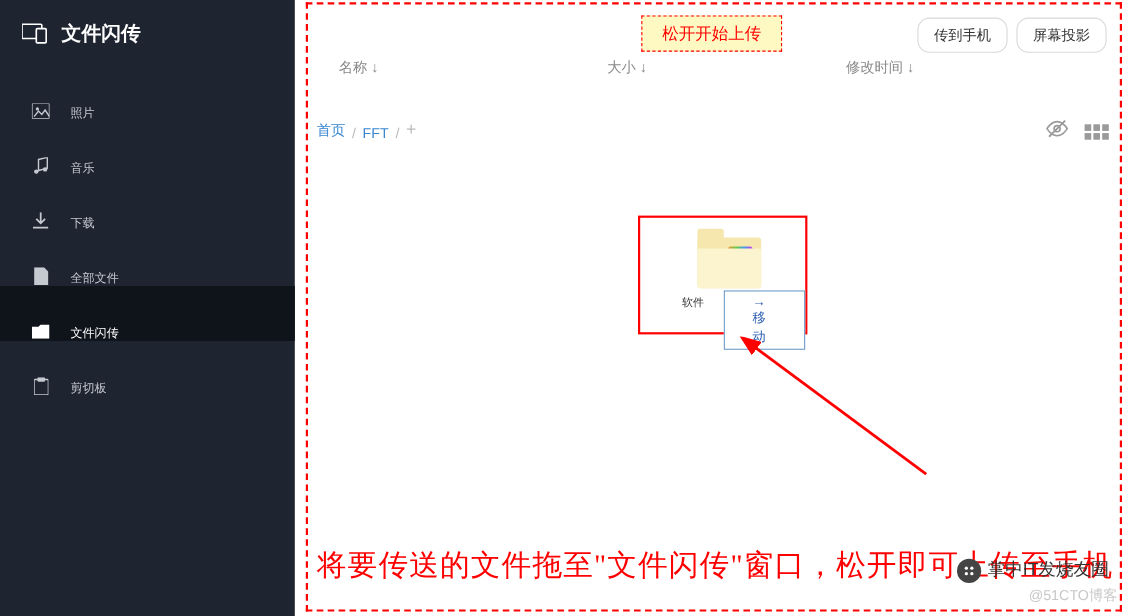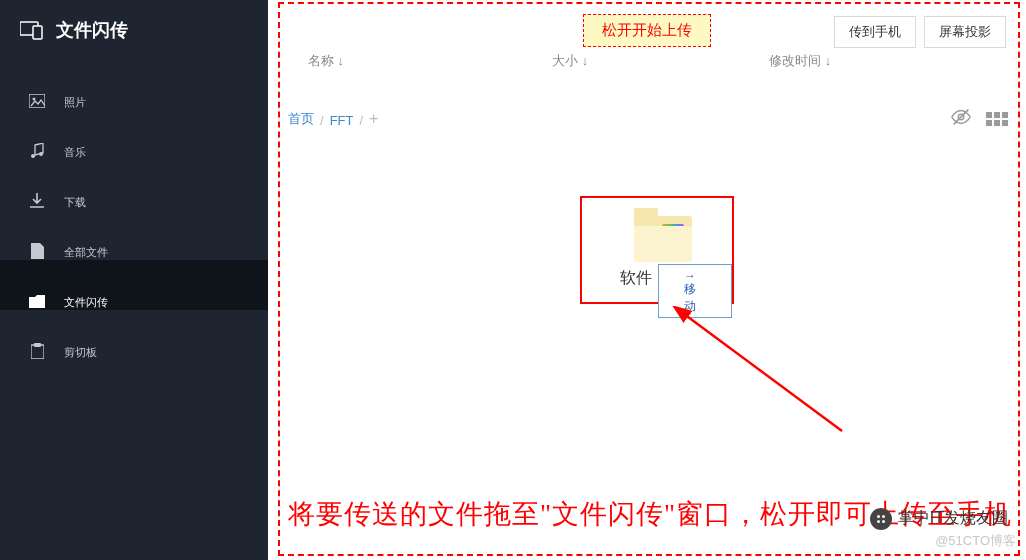--- a/index.html
+++ b/index.html
@@ -7,38 +7,38 @@
 .sidebar{width:268px;height:100%;background:#1e2430;color:#fff;flex-shrink:0;position:relative;z-index:2}
 .app-title{display:flex;align-items:center;height:60px;padding:0 20px;font-size:18px;font-weight:700}
 .app-title .logo-icon{margin-right:12px;display:flex;align-items:center}
 .nav-item{display:flex;align-items:flex-end;height:50px;padding:0 28px;color:#c5c9d0;cursor:pointer;font-size:11px}
 .nav-item.active{background:#0f131a;color:#fff}
 .nav-item .nav-icon{width:18px;height:18px;margin-right:18px;display:flex;align-items:center;justify-content:center}
 .main{flex:1;position:relative;background:#fff}
 .drop-frame{position:absolute;left:10px;top:2px;right:6px;bottom:4px;border:2px dashed #ff0000;pointer-events:none}
 .drop-banner{position:absolute;top:14px;left:50%;transform:translateX(-50%);border:1px dashed #ff0000;color:#ff0000;background:#fef9c3;padding:6px 18px;font-size:15px;z-index:3}
 .top-buttons{position:absolute;top:16px;right:20px;display:flex;gap:8px;z-index:1}
-.btn{background:#fff;border:1px solid #d9d9d9;color:#333;padding:6px 14px;font-size:13px;border-radius:0;cursor:pointer}
+.btn{background:#fff;border:1px solid #d9d9d9;color:#333;padding:6px 14px;font-size:13px;border-radius:11px;cursor:pointer}
 .columns{position:absolute;top:52px;left:40px;right:40px;display:flex;color:#888;font-size:13px}
 .col-name{width:36%}
 .col-size{width:32%}
 .col-time{width:32%}
 .breadcrumb{position:absolute;top:110px;left:20px;display:flex;align-items:flex-end;color:#3a87cf;font-size:13px;gap:6px}
 .breadcrumb .sep,.breadcrumb .plus{color:#bbb}
 .breadcrumb .plus{font-size:16px;cursor:pointer}
 .view-tools{position:absolute;top:106px;right:18px;display:flex;align-items:center;gap:14px;color:#9a9a9a}
 .grid-icon{display:grid;grid-template-columns:repeat(3,6px);grid-template-rows:repeat(2,6px);gap:2px}
 .grid-icon span{background:#9a9a9a}
 .drop-target{position:absolute;left:312px;top:196px;width:154px;height:108px;border:2px solid #ff0000}
 .folder{position:absolute;left:52px;top:18px;width:58px;height:46px}
 .folder-back{position:absolute;left:0;top:0;width:100%;height:100%;background:#f5e7ae;border-radius:3px}
 .folder-tab{position:absolute;left:0;top:-8px;width:24px;height:12px;background:#f5e7ae;border-radius:2px 2px 0 0}
 .stripes{position:absolute;right:8px;top:8px;width:22px;height:30px;background:linear-gradient(90deg,#e94,#6c4,#49e,#c4e);border-radius:2px}
 .folder-front{position:absolute;left:0;top:10px;width:100%;height:36px;background:#fcf3cf;border-radius:2px}
-.folder-label{position:absolute;left:38px;top:70px;font-size:16px;color:#333}
+.folder-label{position:absolute;left:38px;top:70px;font-size:10px;color:#333}
 .move-tip{position:absolute;left:76px;top:66px;background:#fff;border:1px solid #6f9dca;padding:2px 25px;font-size:12px;color:#2a5db0;display:flex;align-items:center;gap:4px}
 .arrow-line{position:absolute;left:404px;top:306px;width:180px;height:130px;pointer-events:none}
 .instruction{position:absolute;left:20px;bottom:28px;font-size:27px;color:#ff0000;font-family:"SimSun","STSong",serif;letter-spacing:1px;white-space:nowrap}
 .watermark-brand{position:absolute;right:18px;bottom:30px;display:flex;align-items:flex-start;gap:6px;color:#333;font-size:16px;z-index:5}
 .wm-circle{width:22px;height:22px;border-radius:50%;background:#444;display:flex;align-items:center;justify-content:center}
 .wm-dots{display:grid;grid-template-columns:3px 3px;grid-template-rows:3px 3px;gap:2px}
 .wm-dots i{background:#fff;border-radius:50%;display:block;width:3px;height:3px}
 .watermark-sub{position:absolute;right:10px;bottom:10px;color:#c8c8c8;font-size:13px;z-index:5}
 </style>
 </head>

